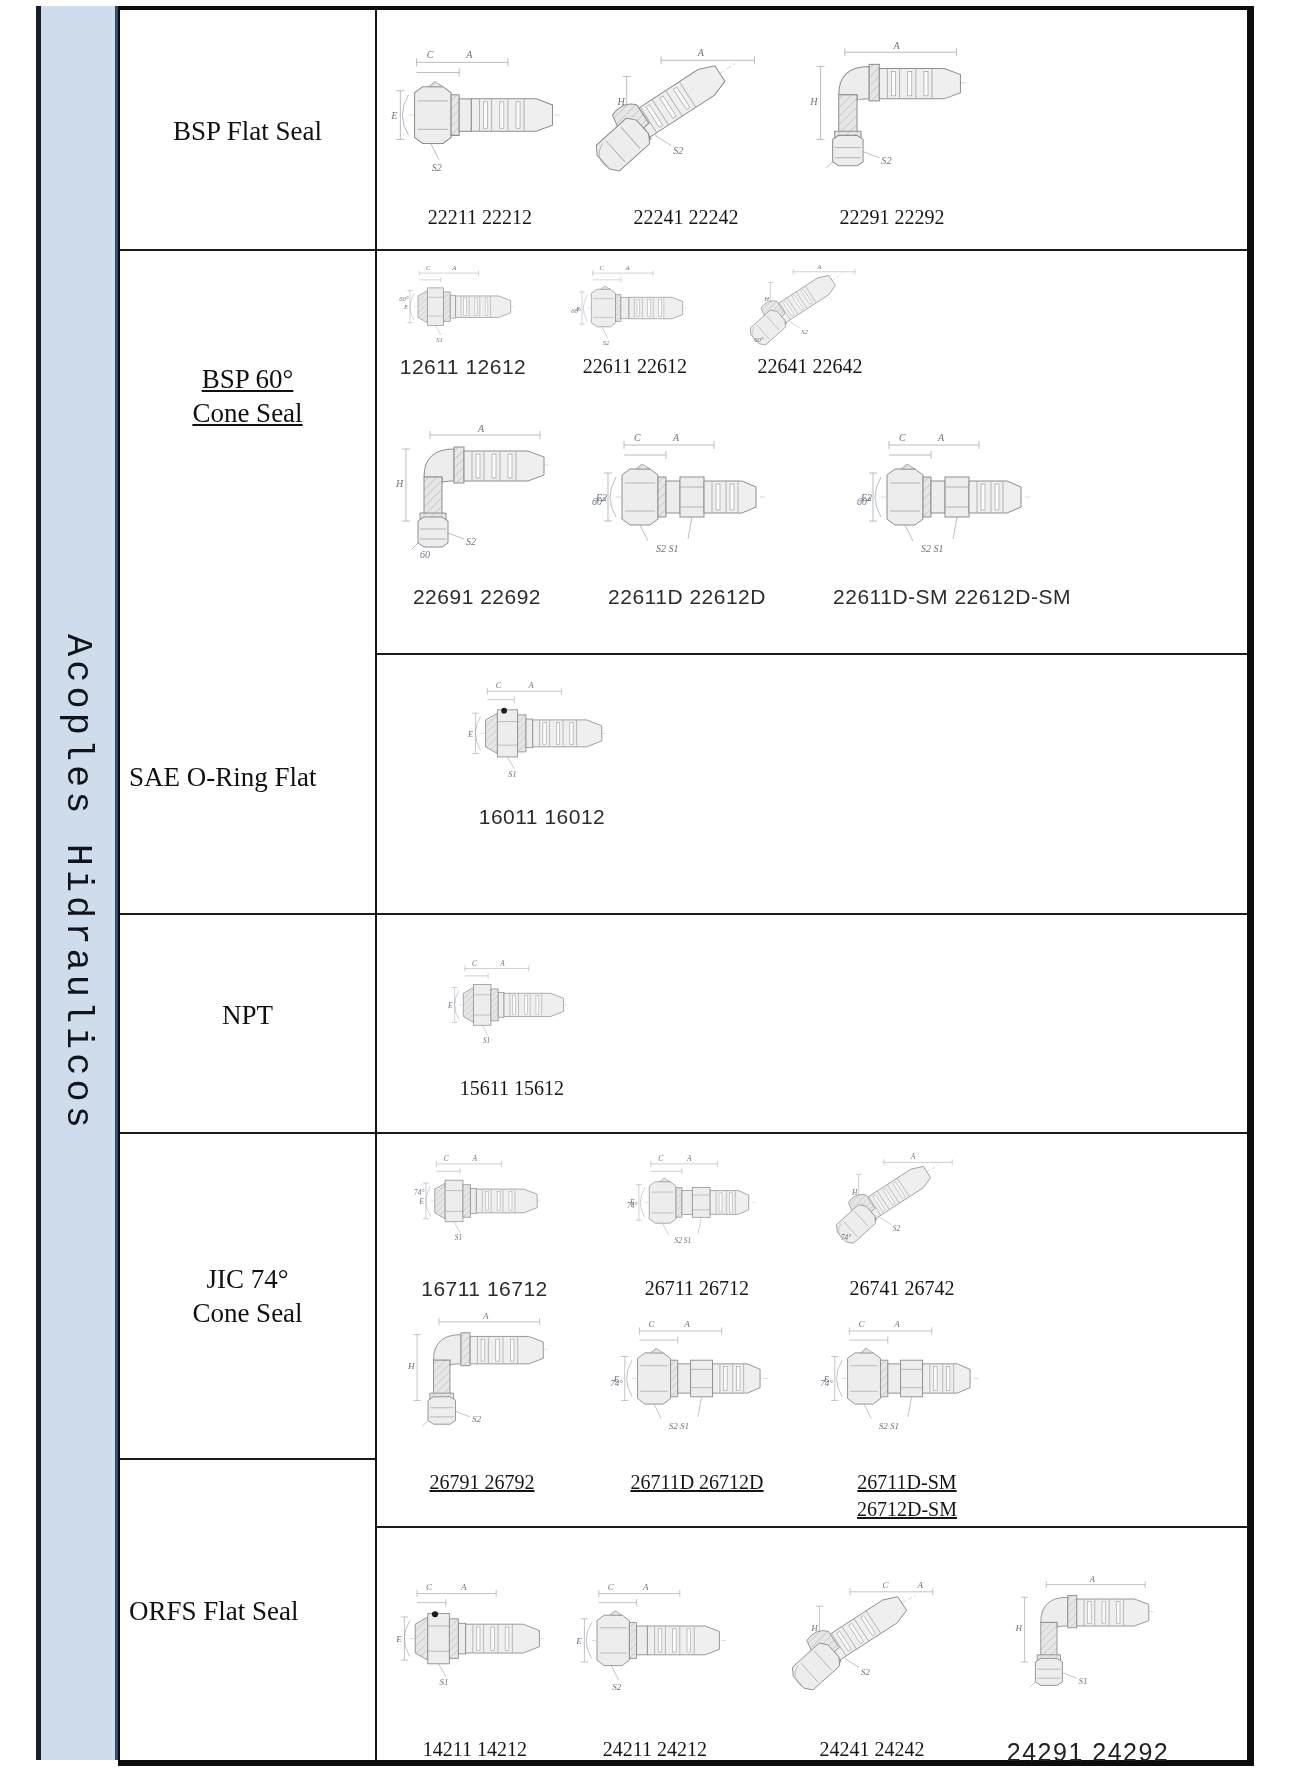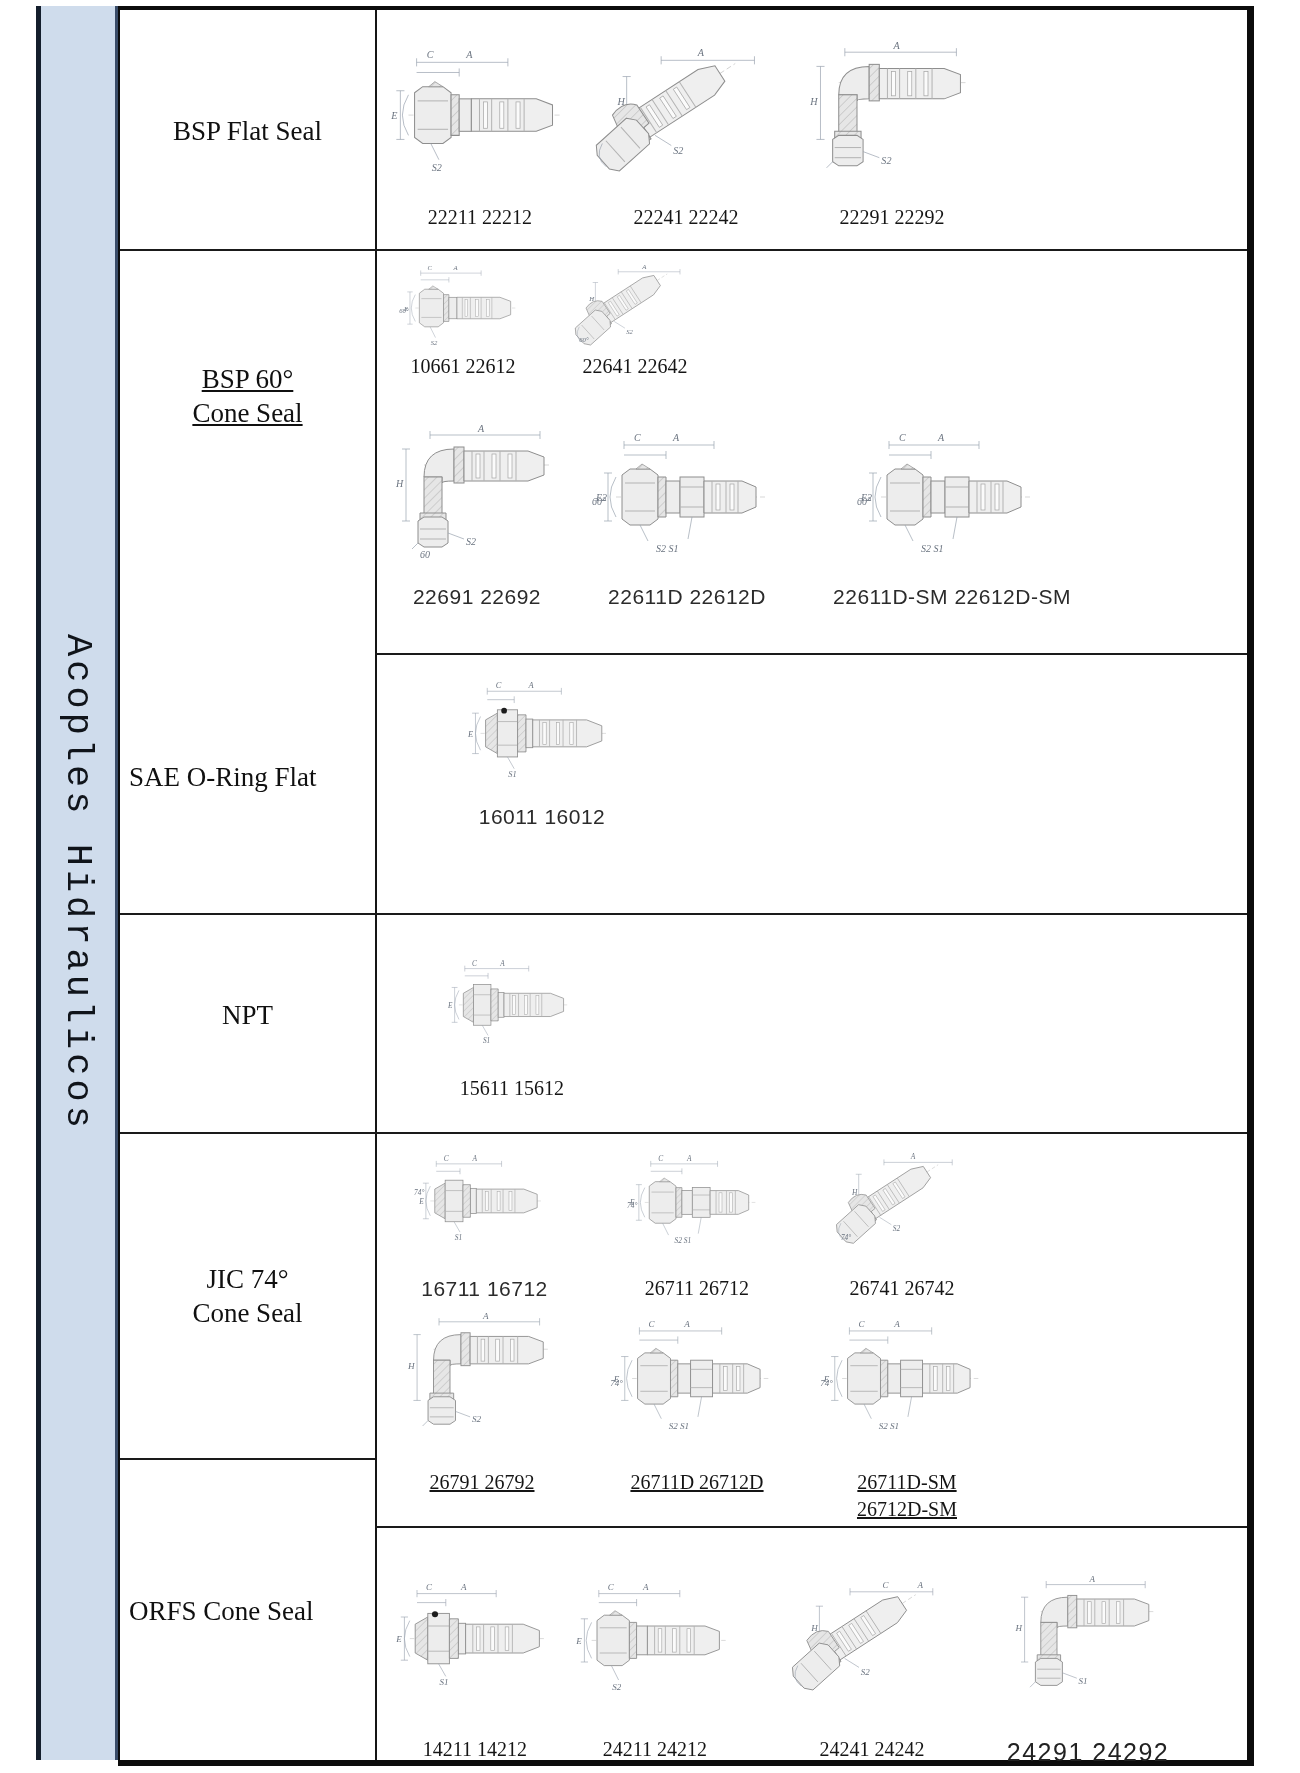--- a/index.html
+++ b/index.html
@@ -250,21 +250,21 @@
         <span>SAE O-Ring Flat</span>
       </div>
       <div class="rowlabel" style="top:988px;">
         <span>NPT</span>
       </div>
       <div class="rowlabel" style="top:1252px;">
         <span>JIC 74°</span>
         <span>Cone Seal</span>
       </div>
       <div class="rowlabel leftflush" style="top:1584px;">
-        <span>ORFS Cone Seal</span>
+        <span>ORFS Flat Seal</span>
       </div>
 
       <div class="items" id="s0r0">
           <div class="cell">
     <svg class="fig" viewBox="0 0 190 140">
               <use href="#sym-fs"></use>
               <text x="42" y="20" class="dimt sp">C A</text>
               <text x="7" y="80" class="dimt">E</text>
               <text x="47" y="131" class="dimt">S2</text>
             </svg>
@@ -291,28 +291,40 @@
               <text x="84" y="124" class="dimt">S2</text>
             </svg>
     <div class="plabel serif">
               <span>22291 22292</span>
             </div>
   </div>
         </div>
       <div class="items" id="s1r0">
           <div class="cell">
     <svg class="fig" viewBox="0 0 190 140">
+              <use href="#sym-ms"></use>
+              <text x="40" y="20" class="dimt sp">C A</text>
+              <text x="7" y="78" class="dimt">E</text>
+              <text x="0" y="66" class="dimt">60°</text>
+              <text x="55" y="126" class="dimt">S1</text>
+            </svg>
+    <div class="plabel sans">
+              <span>12611 12612</span>
+            </div>
+  </div>
+          <div class="cell">
+    <svg class="fig" viewBox="0 0 190 140">
               <use href="#sym-fs"></use>
               <text x="42" y="20" class="dimt sp">C A</text>
               <text x="7" y="80" class="dimt">E</text>
               <text x="0" y="84" class="dimt">60°</text>
               <text x="47" y="131" class="dimt">S2</text>
             </svg>
     <div class="plabel serif">
-              <span>10661 22612</span>
+              <span>22611 22612</span>
             </div>
   </div>
           <div class="cell">
     <svg class="fig" viewBox="0 0 190 140">
               <use href="#sym-e45"></use>
               <text x="106" y="18" class="dimt">A</text>
               <text x="27" y="66" class="dimt">H</text>
               <text x="12" y="127" class="dimt">60°</text>
               <text x="82" y="114" class="dimt">S2</text>
             </svg>

